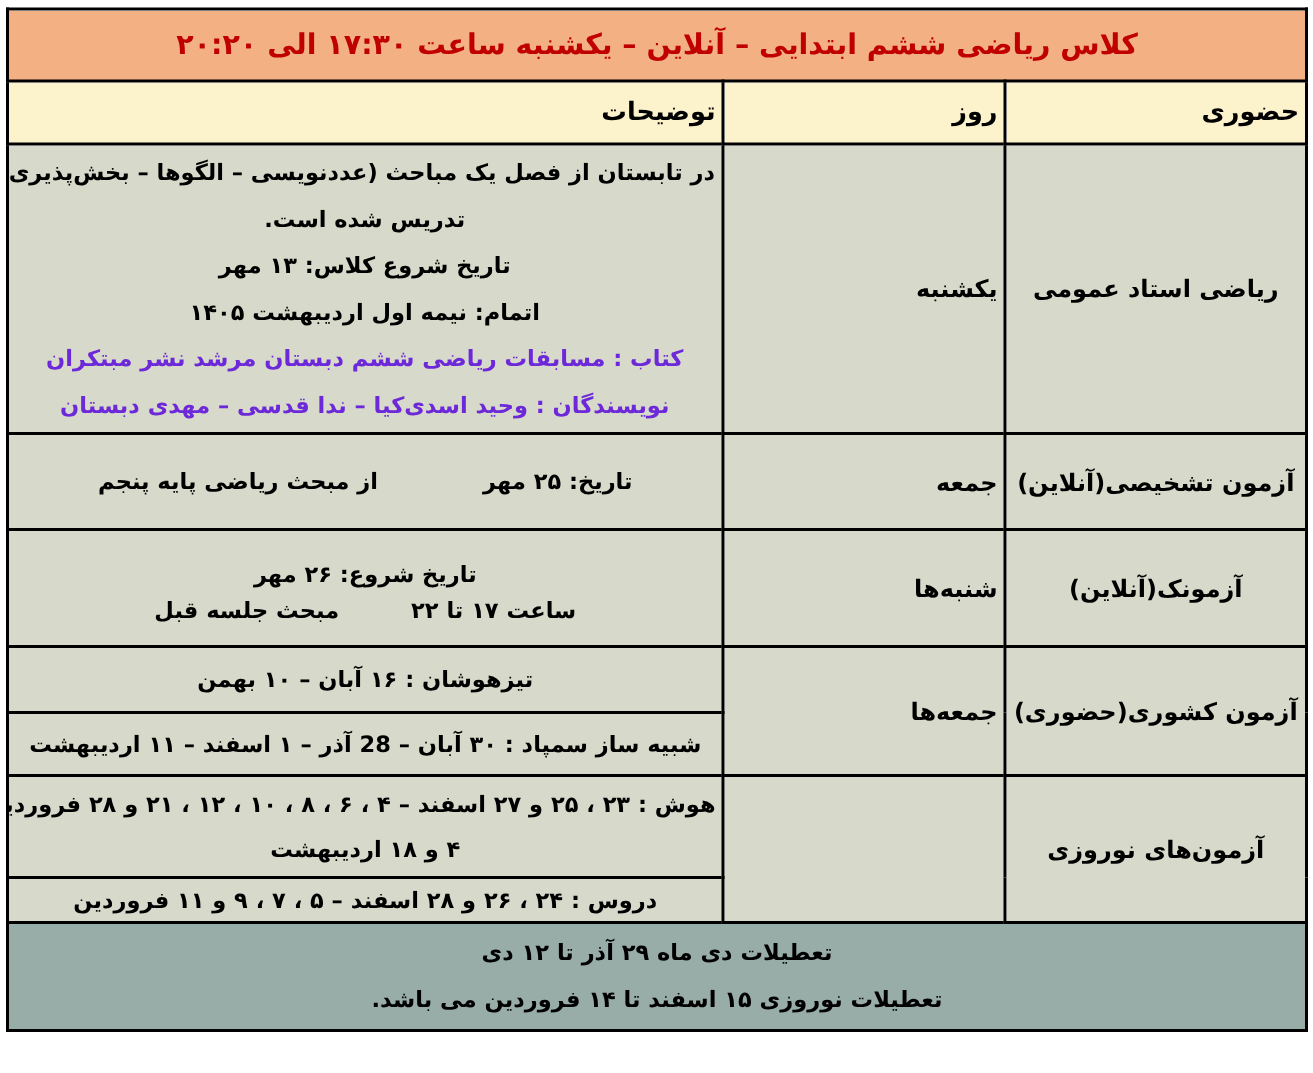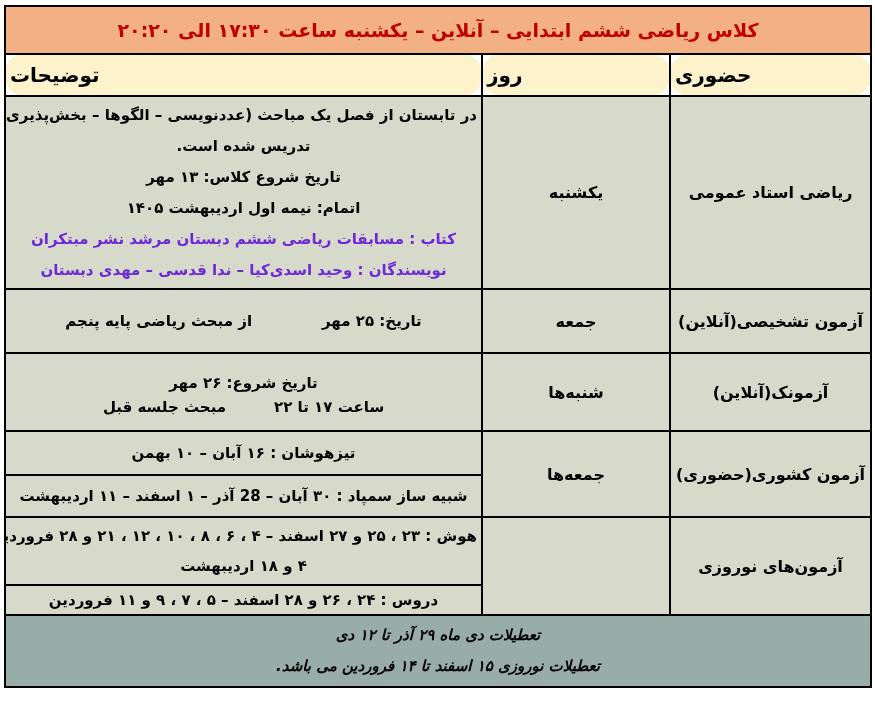--- a/index.html
+++ b/index.html
@@ -29,47 +29,45 @@
   .title-cell{
     background:#F3B183;
     color:#C00000;
     text-align:center;
     font-size:19px;
     height:46px;
     margin-left:33px;
   }
   .head-cell{
     background:#FCF2CB;
-    text-align:left;
-    font-size:20px;
+    text-align:right;
+    font-size:17px;
     height:40px;
-    border-radius:19px;
   }
   .body-cell{
     background:#D7DACA;
     font-size:15px;
   }
   .subject-cell{ text-align:center; font-size:16px; }
-  .day-cell{ text-align:center; font-size:16px;margin-left:24px; }
+  .day-cell{ font-size:16px;margin-left:24px; }
   .notes-cell{ text-align:center; }
   .notes-multiline .line{ line-height:31px; white-space:nowrap; }
   .blue{ color:#6d28d9; }
   .split-line{
     display:flex; justify-content:center; align-items:center;
     gap:70px; white-space:nowrap;
   }
   .split-line.narrow-gap{ gap:48px; }
   .center-line{ line-height:30px; white-space:nowrap; }
   .footer-cell{
     background:#98ACA8;
     text-align:center;
     font-size:15px;
     line-height:31px;
     height:70px;
-    font-style:italic;
   }
 </style>
 </head>
 <body>
 
 <div class="table-wrap">
   <table>
     <colgroup>
       <col style="width:201px">
       <col style="width:188px">

